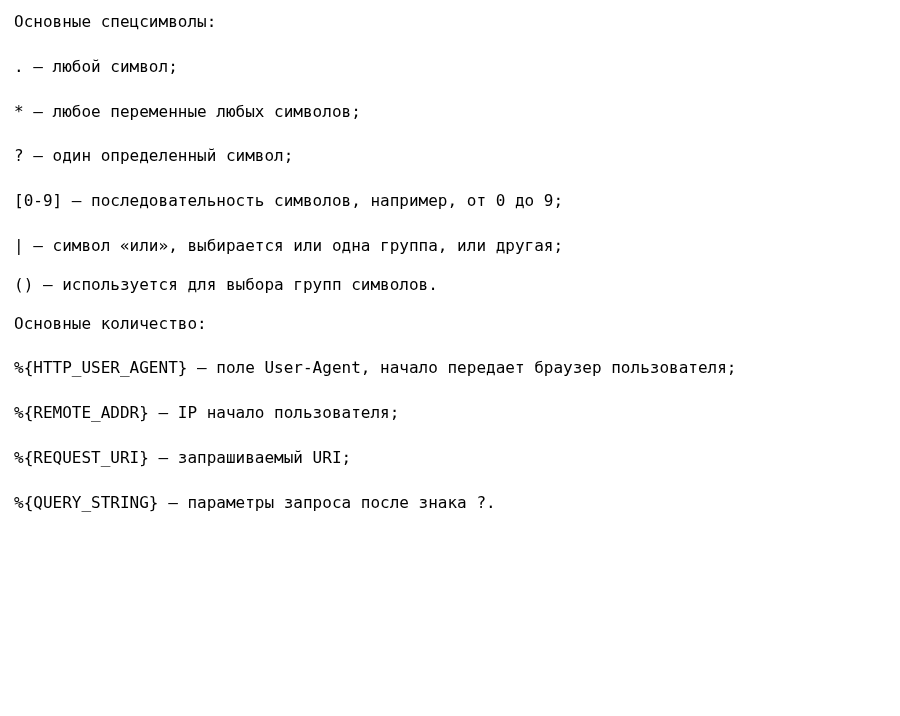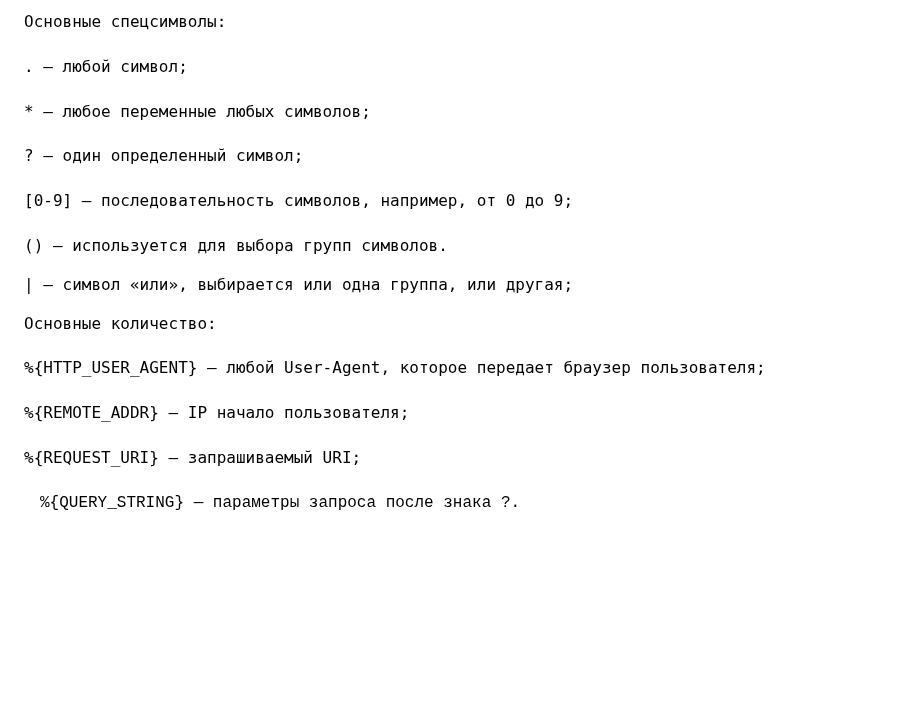--- a/index.html
+++ b/index.html
@@ -7,49 +7,48 @@
     padding: 0;
     width: 900px;
     height: 716px;
     background: #ffffff;
     font-family: "DejaVu Sans Mono", "Liberation Mono", "Menlo", "Consolas", monospace;
     font-size: 16px;
     line-height: 1.3;
     color: #000000;
   }
   .page {
-    padding: 12px 24px;
+    padding: 12px 14px;
     box-sizing: border-box;
   }
   p {
     margin: 0 0 24px 0;
     white-space: pre-wrap;
   }
   p.tight {
     margin: 0 0 18px 0;
   }
   p.last {
-    margin: 16px;
-    font-family: Liberation Mono, monospace;
+    margin: 0;
   }
 </style>
 </head>
 <body>
 
 <div class="page">
 
   <p>Основные спецсимволы:</p>
 
   <p>. — любой символ;</p>
   <p>* — любое переменные любых символов;</p>
   <p>? — один определенный символ;</p>
   <p>[0-9] — последовательность символов, например, от 0 до 9;</p>
+  <p class="tight">| — символ «или», выбирается или одна группа, или другая;</p>
   <p class="tight">() — используется для выбора групп символов.</p>
-  <p class="tight">| — символ «или», выбирается или одна группа, или другая;</p>
 
   <p>Основные количество:</p>
 
-  <p>%{HTTP_USER_AGENT} — любой User-Agent, которое передает браузер пользователя;</p>
+  <p>%{HTTP_USER_AGENT} — поле User-Agent, начало передает браузер пользователя;</p>
   <p>%{REMOTE_ADDR} — IP начало пользователя;</p>
   <p>%{REQUEST_URI} — запрашиваемый URI;</p>
   <p class="last">%{QUERY_STRING} — параметры запроса после знака ?.</p>
 
 </div>
 
 </body></html>

